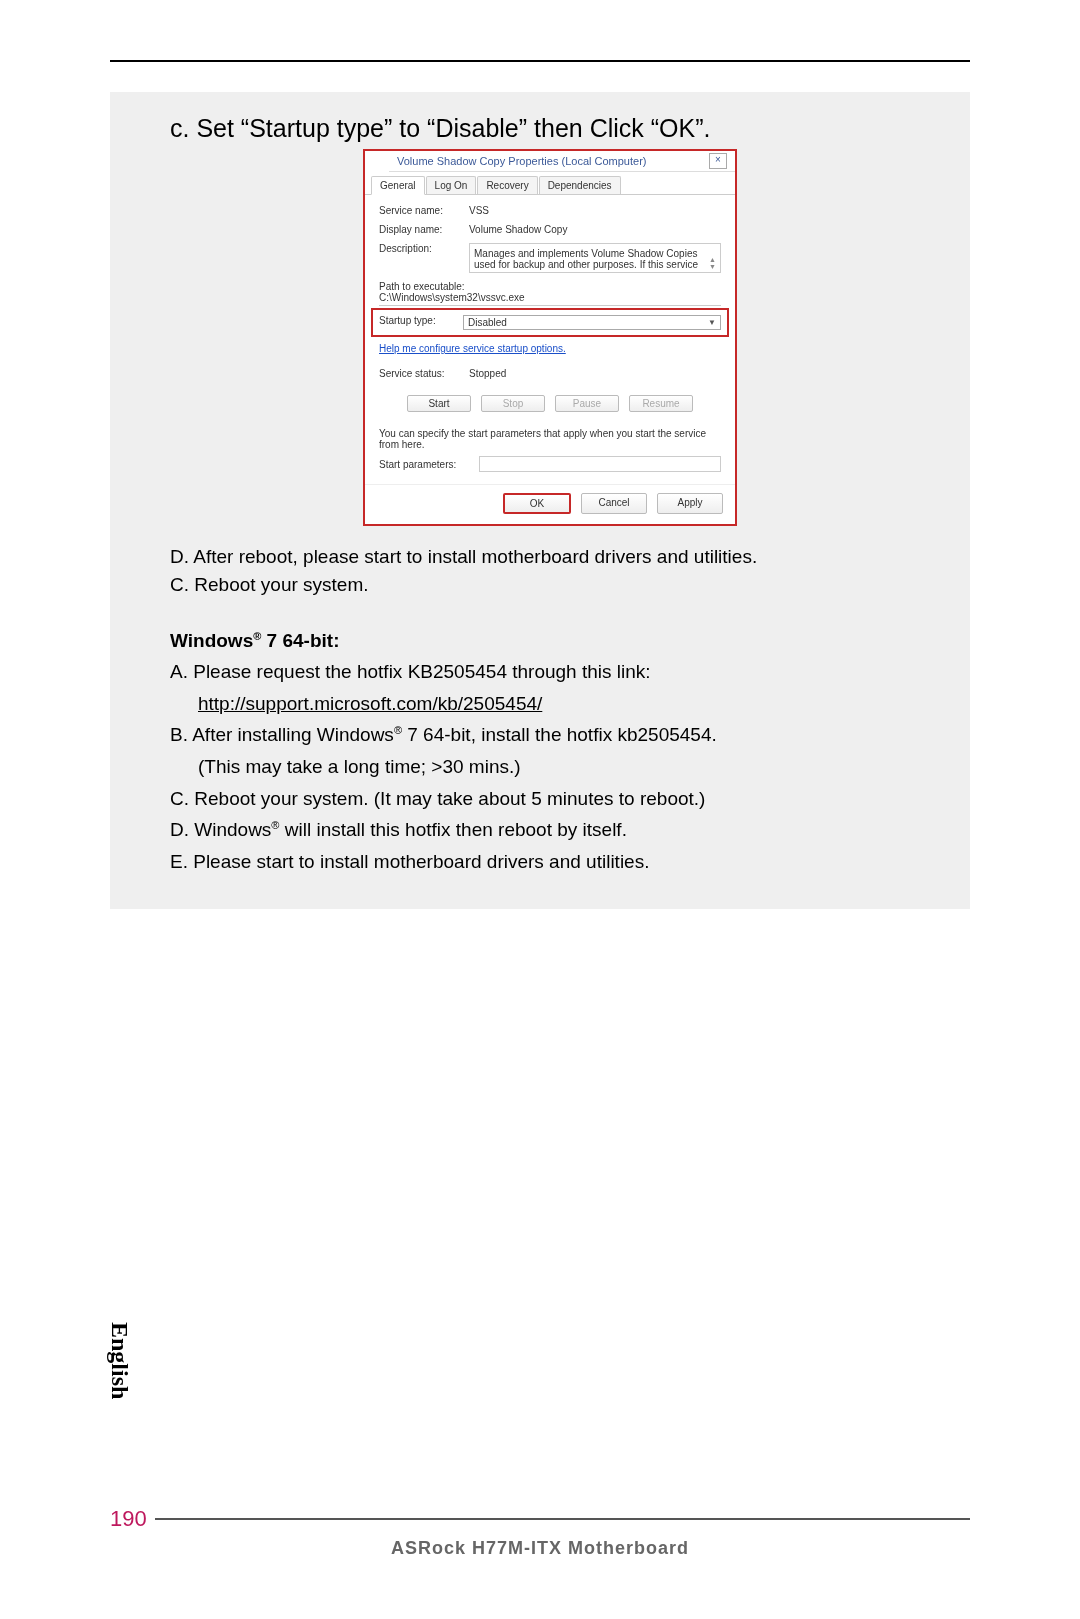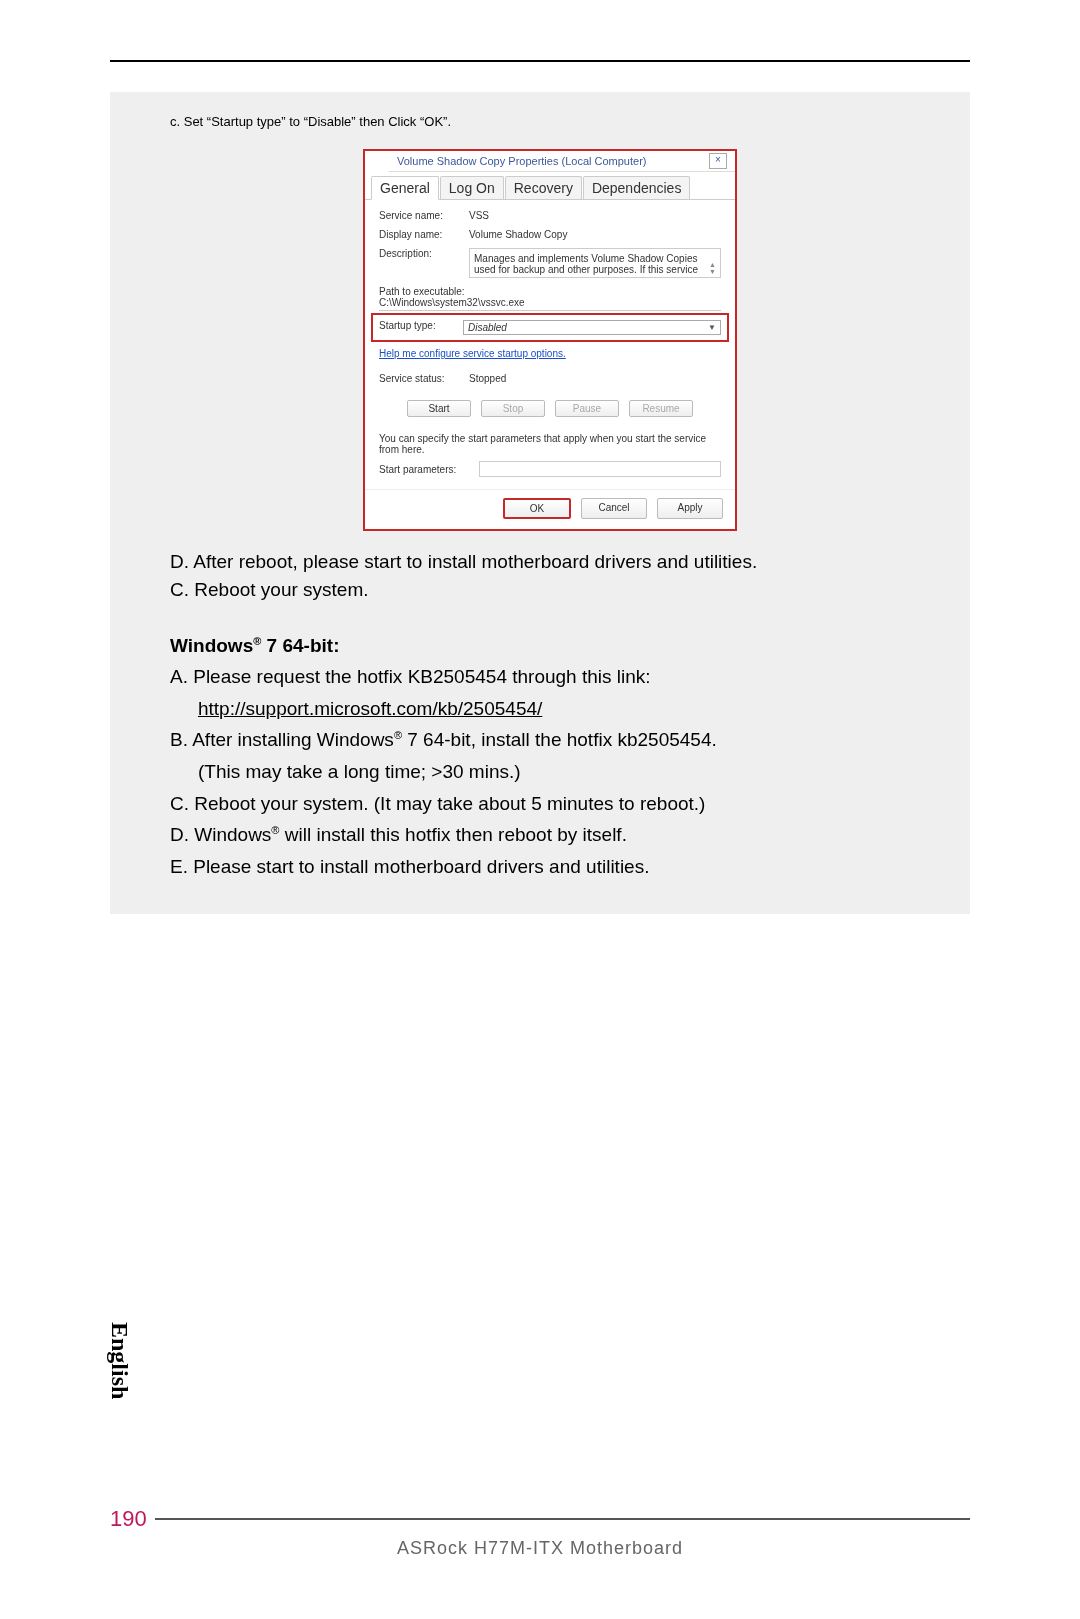--- a/index.html
+++ b/index.html
@@ -22,22 +22,22 @@
   .hr-top {
     border-top: 2px solid #000;
     margin-bottom: 30px;
   }
   .gray-box {
     background: #efefef;
     padding: 22px 40px 30px 60px;
     margin-bottom: 18px;
   }
   .step-c-top {
-    font-size: 13px;
-    margin-bottom: 20px;
+    font-size: 25px;
+    margin-bottom: 6px;
   }
   .dialog-container {
     display: flex;
     justify-content: center;
     margin-bottom: 20px;
   }
   .dialog {
     width: 370px;
     background: #fff;
     border: 2px solid #c62828;
@@ -60,21 +60,21 @@
     border: 1px solid #aaa;
     text-align: center;
     font-size: 10px;
     line-height: 12px;
   }
   .tabs {
     display: flex;
     border-bottom: 1px solid #ccc;
     padding: 4px 6px 0 6px;
     gap: 0;
-    font-size: 14px;
+    font-size: 10px;
   }
   .tab {
     padding: 3px 8px;
     border: 1px solid #ccc;
     border-bottom: none;
     background: #f4f4f4;
     margin-right: 1px;
     border-radius: 2px 2px 0 0;
     position: relative;
   }
@@ -137,21 +137,20 @@
     flex-shrink: 0;
   }
   .startup-select {
     flex: 1;
     border: 1px solid #aaa;
     padding: 1px 4px;
     display: flex;
     justify-content: space-between;
     align-items: center;
     background: #fff;
-    font-style: italic;
   }
   .startup-select .caret {
     font-size: 8px;
     color: #555;
   }
   .helplink {
     color: #1a4fc9;
     text-decoration: underline;
     font-size: 10px;
   }
@@ -263,21 +262,21 @@
     color: #be185d;
   }
   .footer-rule {
     flex: 1;
     border-top: 2px solid #555;
   }
   .footer-title {
     text-align: center;
     margin-top: 6px;
     font-size: 18px;
-    font-weight: normal;
+    font-weight: bold;
     color: #666;
     letter-spacing: 1px;
   }
   a.kb-link {
     color: #000;
     text-decoration: underline;
   }
 </style>
 </head>
 <body>

